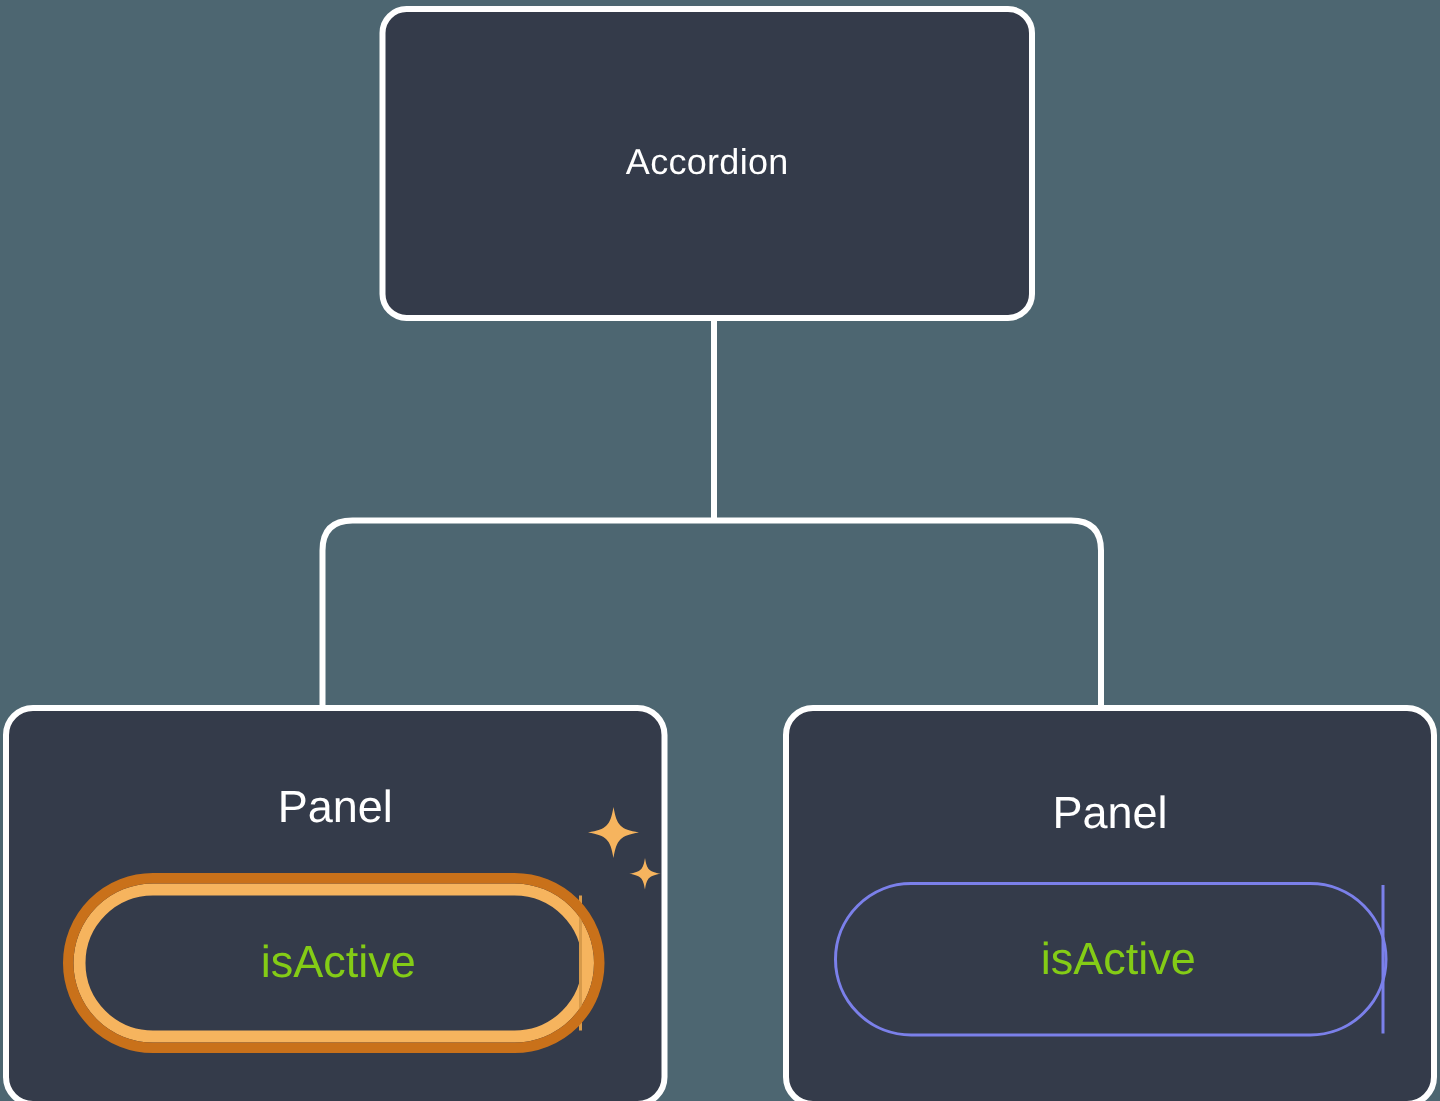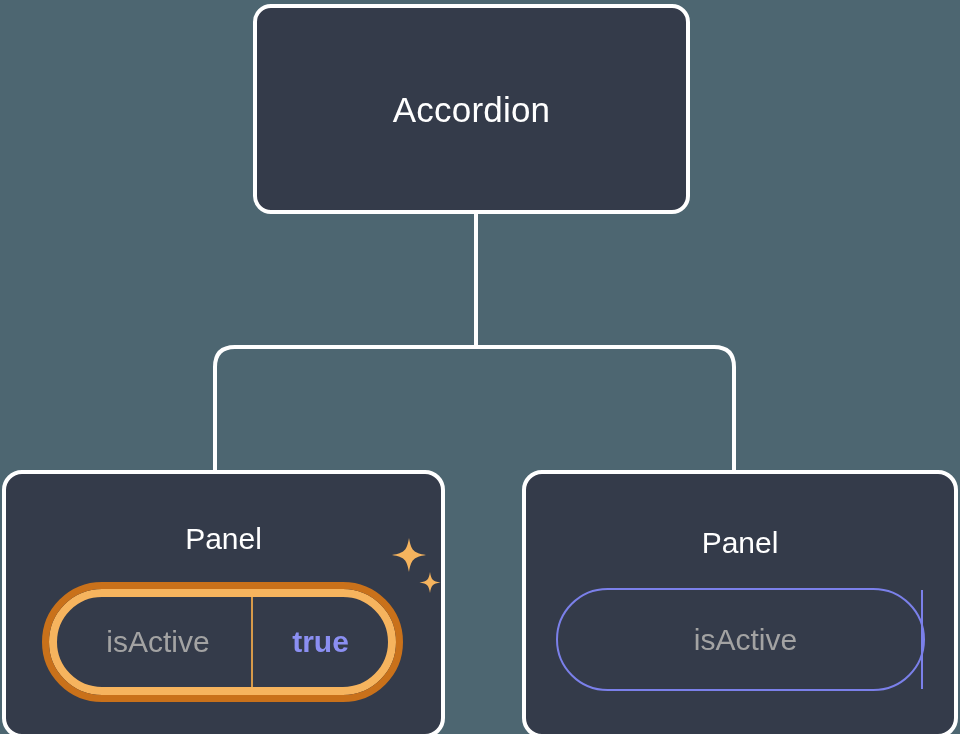--- a/index.html
+++ b/index.html
@@ -44,21 +44,21 @@
     top: 4px;
     width: 437px;
     height: 210px;
     display: flex;
     align-items: center;
     justify-content: center;
   }
 
   .node-title-root {
     color: #ffffff;
-    font-size: 35px;
+    font-size: 24px;
     font-weight: 400;
     letter-spacing: 0.2px;
     line-height: 1;
   }
 
   .node-panel {
     top: 470px;
     height: 268px;
     border-radius: 20px;
     padding-top: 18px;
@@ -111,21 +111,21 @@
     outline-offset: 0px;
     box-shadow: 0 0 0 0 transparent;
   }
 
   .pill-key, .pill-val {
     display: flex;
     align-items: center;
     justify-content: center;
     font-size: 30px;
     line-height: 1;
-    color: #a3a3a3;
+    color: #84cc16;
     white-space: nowrap;
   }
   .pill-key { flex: 1 1 auto; }
   .pill-val { flex: 0 0 auto; }
 
   .pill-divider {
     width: 2px;
     align-self: stretch;
     flex: 0 0 auto;
   }
@@ -184,21 +184,20 @@
   </div>
 
   <div class="node node-panel node-panel-left">
     <div class="node-title-panel">Panel</div>
   </div>
 
   <div class="pill-wrap pill-left">
     <div class="pill pill-highlight">
       <div class="pill-key">isActive</div>
       <div class="pill-divider"></div>
-      <div class="pill-val">true</div>
     </div>
   </div>
 
   <svg class="sparkles" viewBox="0 0 56 70" width="56" height="70">
     <path d="M21 4 C23.2 16.5 25.5 18.8 38 21 C25.5 23.2 23.2 25.5 21 38 C18.8 25.5 16.5 23.2 4 21 C16.5 18.8 18.8 16.5 21 4 Z" fill="#f6b45e"></path>
     <path d="M42 38 C43.3 45.8 44.7 47.2 52.5 48.5 C44.7 49.8 43.3 51.2 42 59 C40.7 51.2 39.3 49.8 31.5 48.5 C39.3 47.2 40.7 45.8 42 38 Z" fill="#f6b45e"></path>
   </svg>
 
   <div class="node node-panel node-panel-right">
     <div class="node-title-panel">Panel</div>

